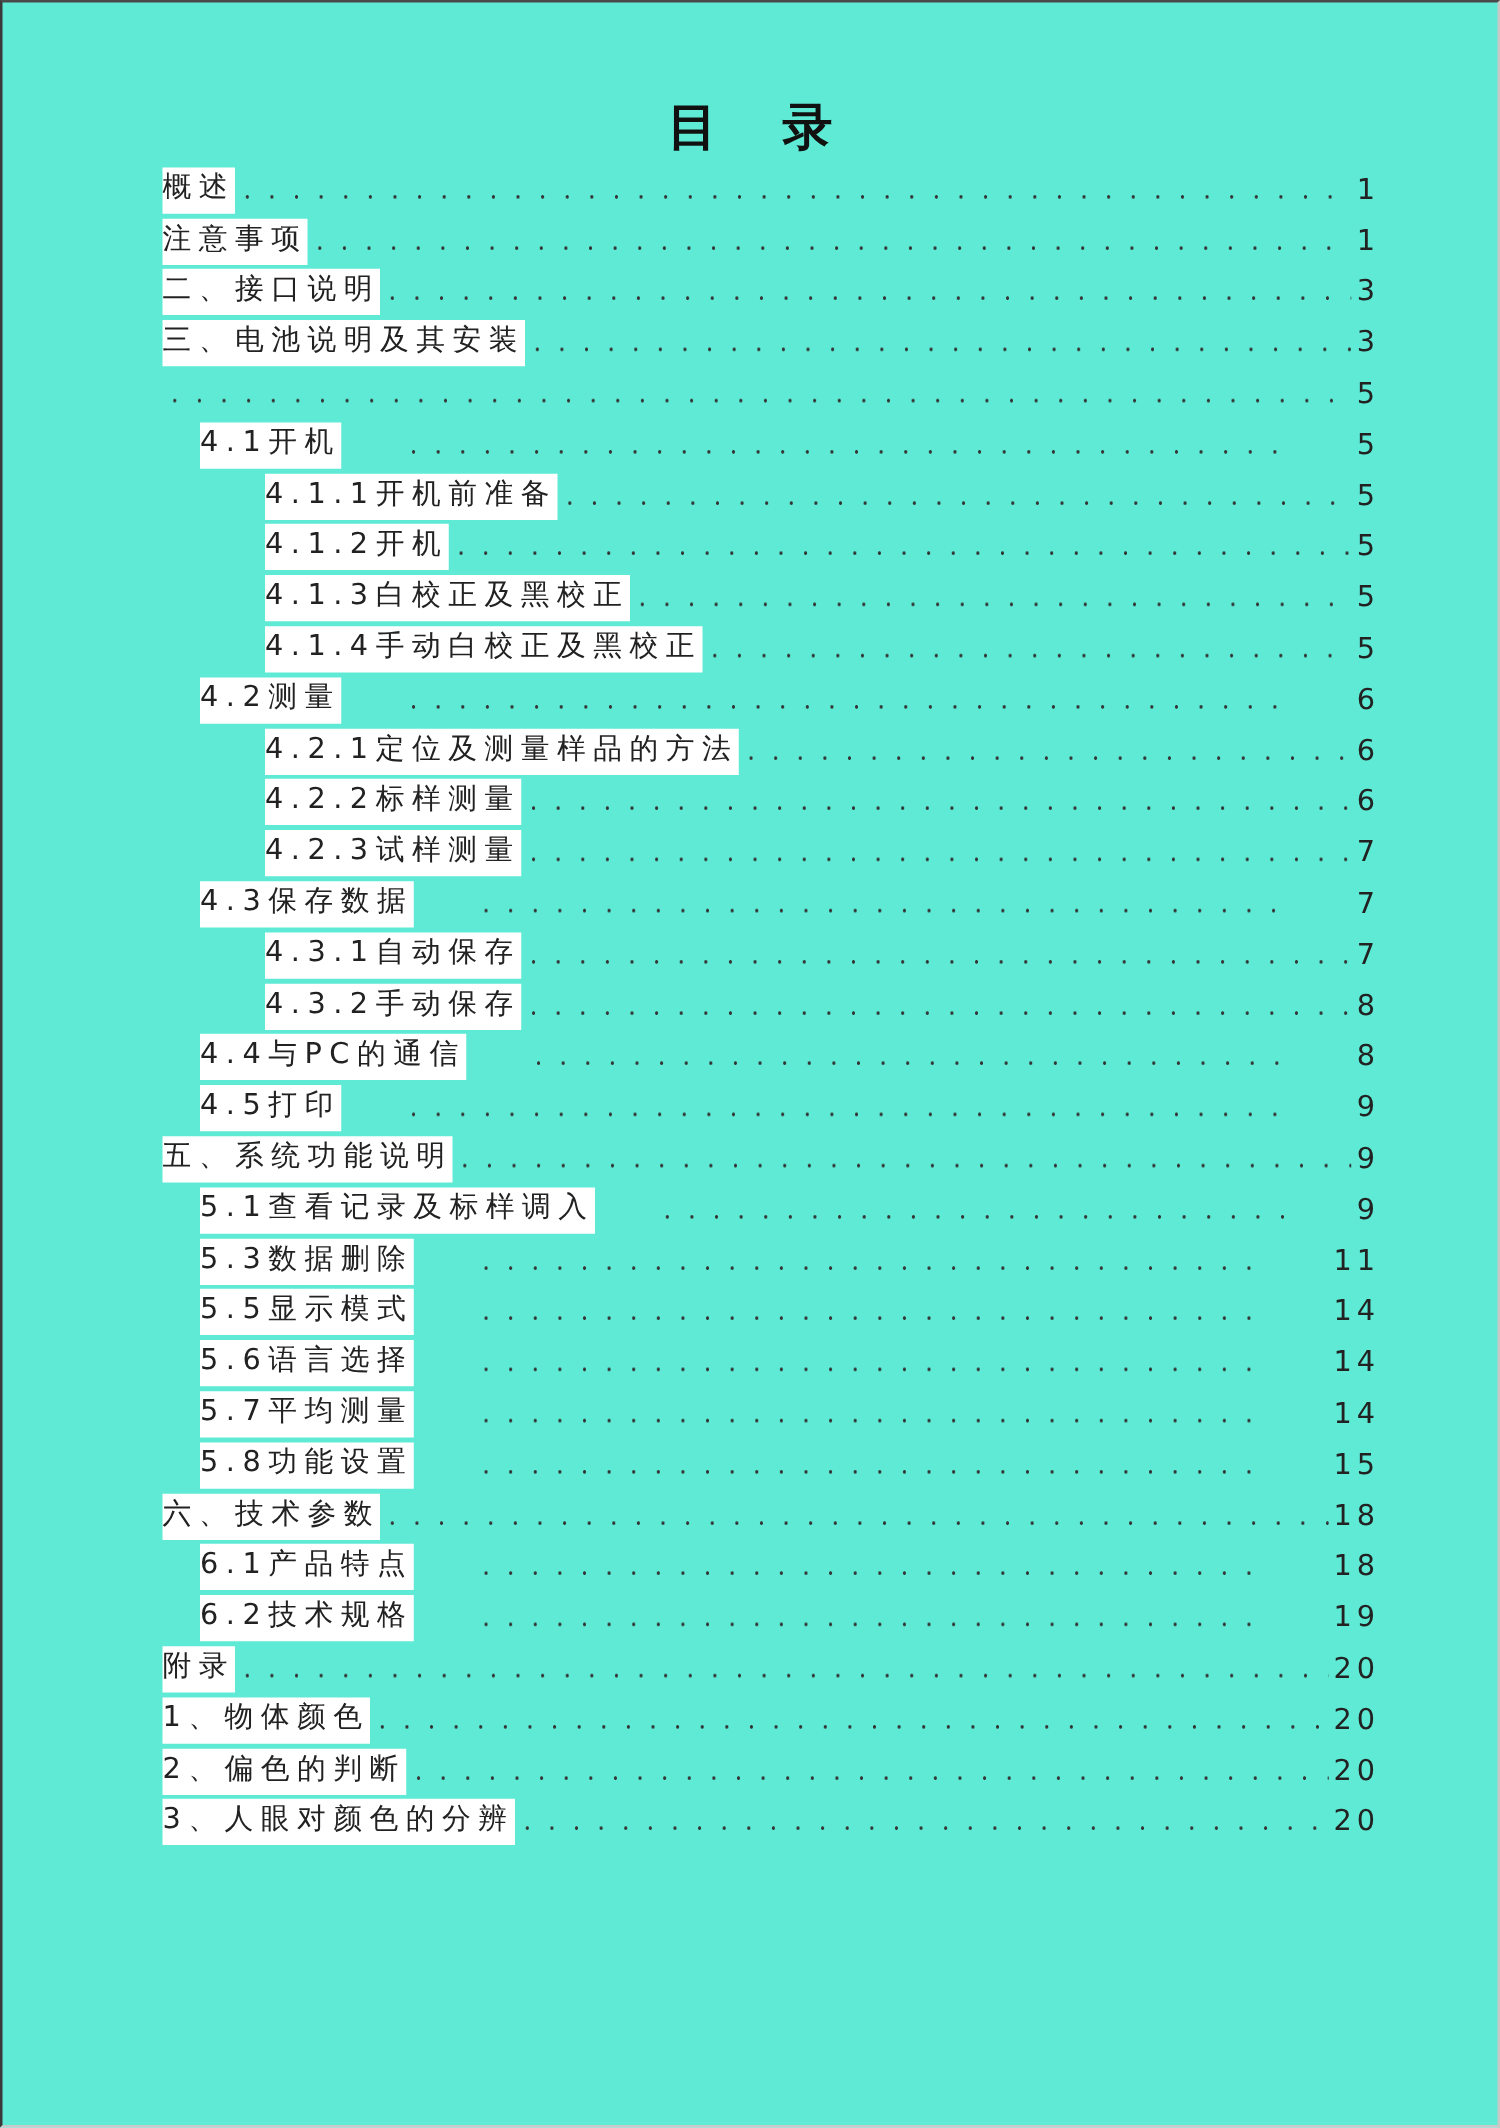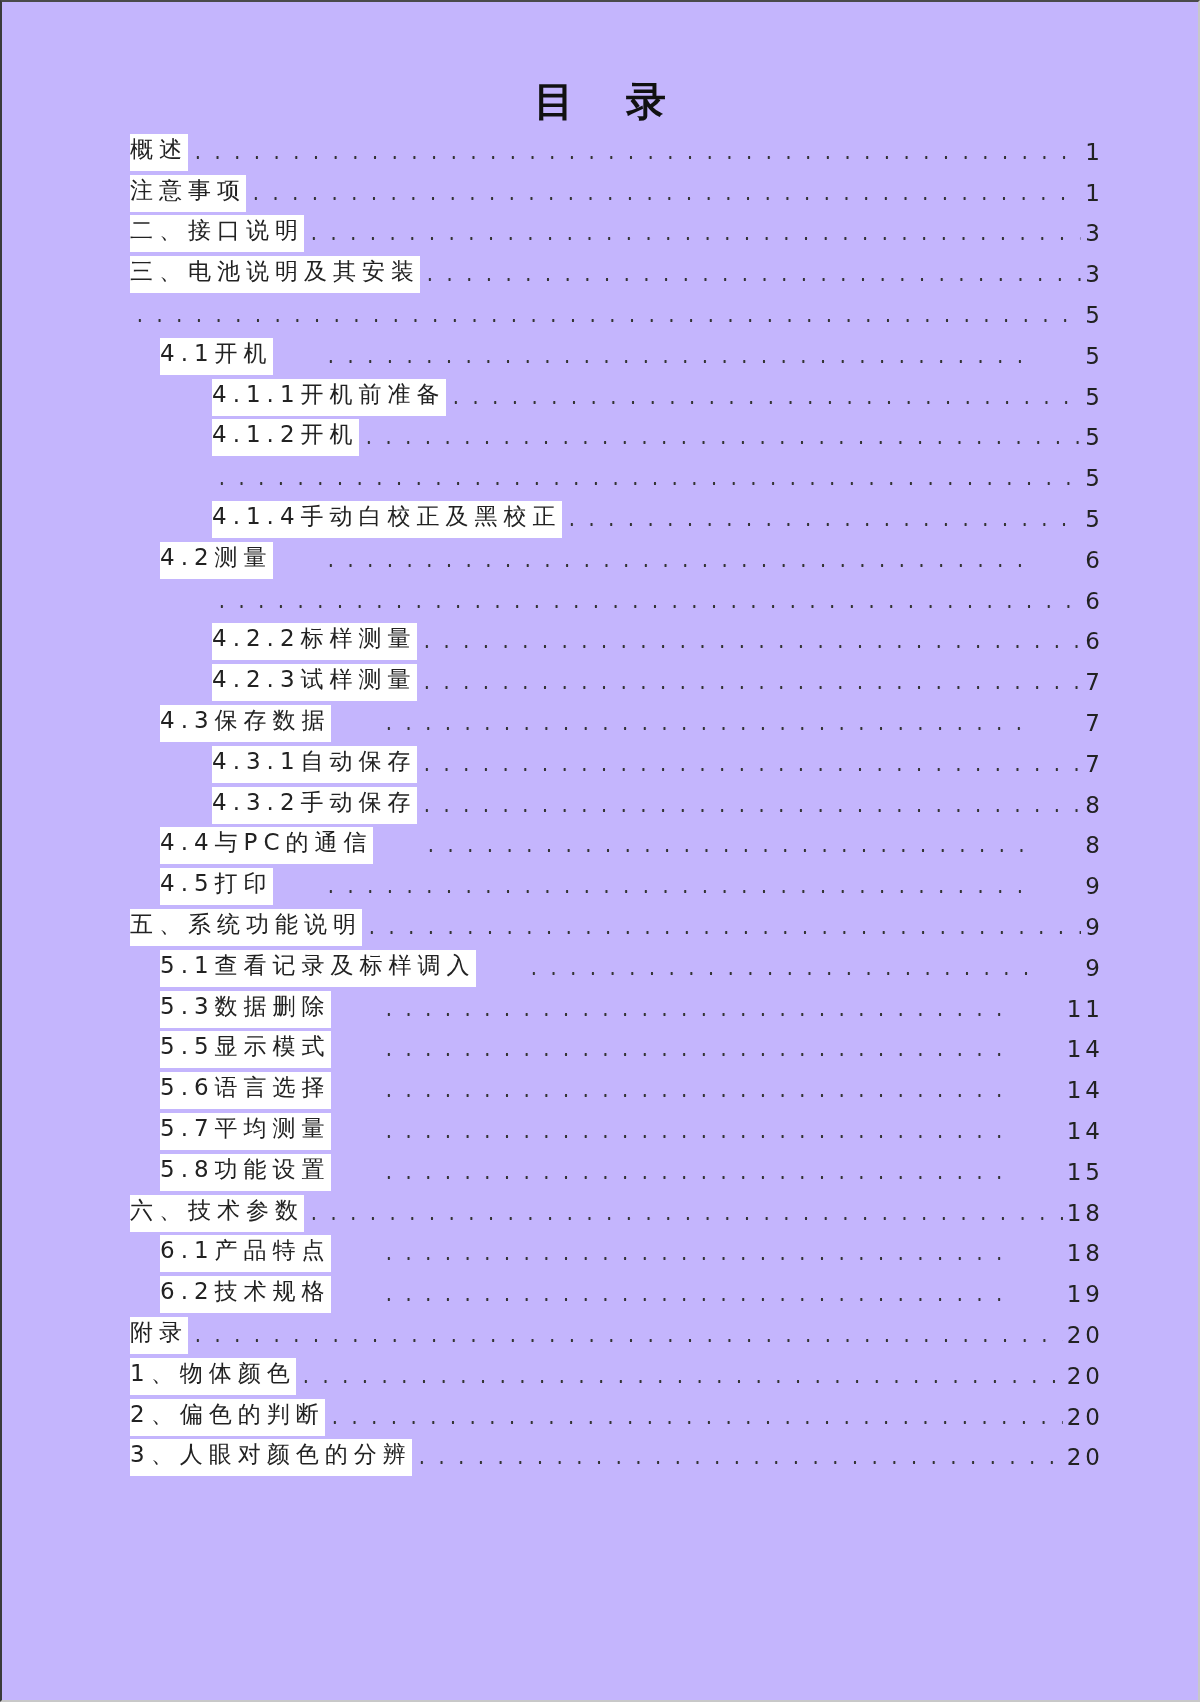--- a/index.html
+++ b/index.html
@@ -1,21 +1,21 @@
 <!DOCTYPE html>
 <html><head>
 <meta charset="utf-8">
 <style>
   html, body { margin: 0; padding: 0; background: #ffffff; }
   body { width: 1200px; height: 1702px; position: relative; overflow: hidden; }
   .page {
     position: absolute; left: 0; top: 0; width: 1196px; height: 1698px;
     border-top: 2px solid #4a4a4a; border-left: 2px solid #3a3a3a;
     border-right: 2px solid #c8c8c8; border-bottom: 2px solid #c8c8c8;
-    background: #c4b5fd;
+    background: #5eead4;
   }
   .title {
     position: absolute; top: 72px; left: 0; width: 100%; text-align: center;
     font-family: "DejaVu Sans", sans-serif; font-weight: bold; font-size: 40px;
     color: #111; letter-spacing: 52px; text-indent: 52px;
   }
   .toc { position: absolute; top: 128px; left: 104px; width: 994px; }
   .row {
     position: relative; height: 40.8px; display: flex; align-items: flex-end;
     font-family: "DejaVu Sans", sans-serif; font-size: 23px; color: #222;
@@ -70,34 +70,36 @@
         <span class="label">4.1.1开机前准备</span>
         <span class="leader"></span>
         <span class="page-num">5</span>
       </div>
       <div class="row lvl3">
         <span class="label">4.1.2开机</span>
         <span class="leader"></span>
         <span class="page-num">5</span>
       </div>
       <div class="row lvl3">
+        <span class="label">4.1.3白校正及黑校正</span>
         <span class="leader"></span>
         <span class="page-num">5</span>
       </div>
       <div class="row lvl3">
         <span class="label">4.1.4手动白校正及黑校正</span>
         <span class="leader"></span>
         <span class="page-num">5</span>
       </div>
       <div class="row lvl2">
         <span class="label">4.2测量</span>
         <span class="leader"></span>
         <span class="page-num">6</span>
       </div>
       <div class="row lvl3">
+        <span class="label">4.2.1定位及测量样品的方法</span>
         <span class="leader"></span>
         <span class="page-num">6</span>
       </div>
       <div class="row lvl3">
         <span class="label">4.2.2标样测量</span>
         <span class="leader"></span>
         <span class="page-num">6</span>
       </div>
       <div class="row lvl3">
         <span class="label">4.2.3试样测量</span>

